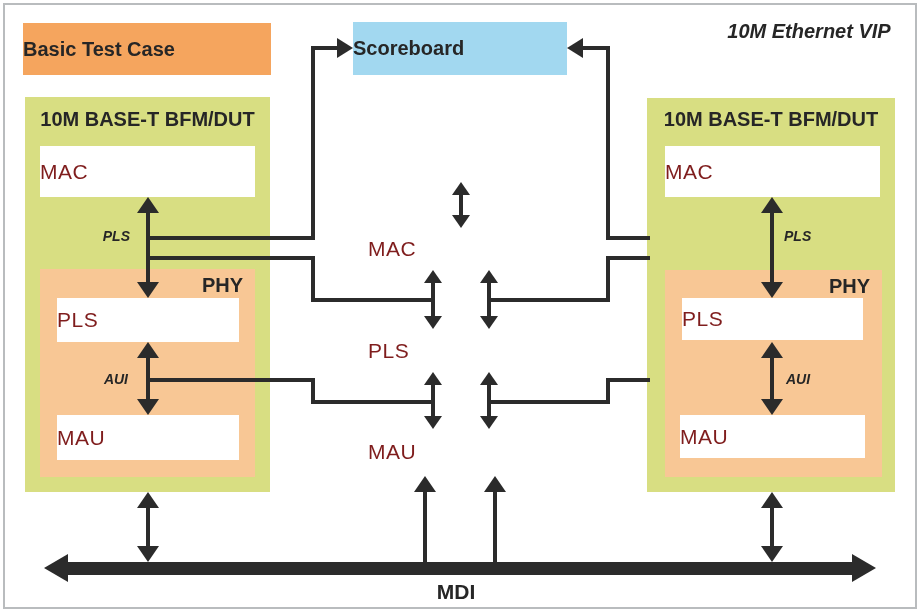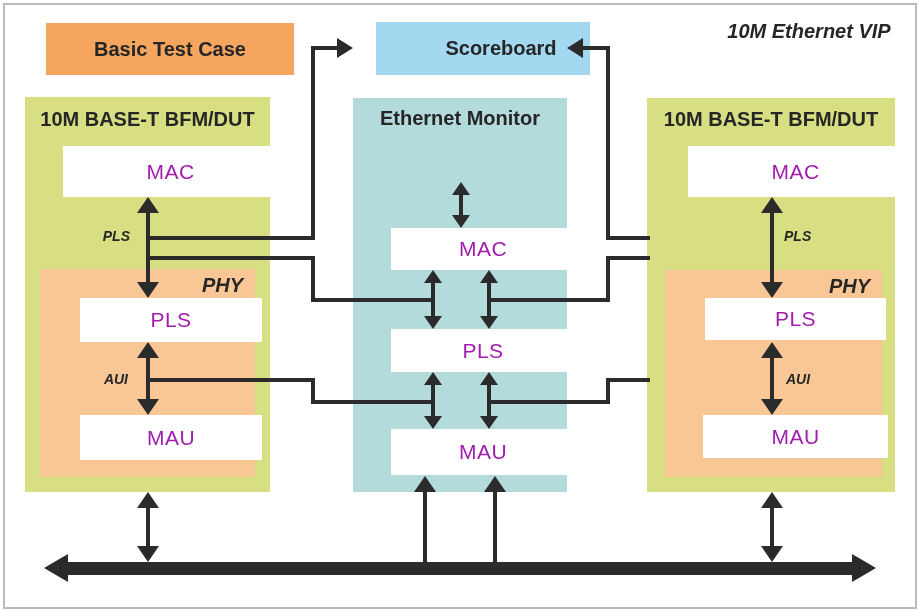--- a/index.html
+++ b/index.html
@@ -11,25 +11,25 @@
     --teal:#B3DBDC;
   }
   html,body{margin:0;padding:0;background:#fff;}
   .canvas{
     position:relative;width:920px;height:612px;background:#ffffff;
     font-family:"Liberation Sans","DejaVu Sans",sans-serif;
     overflow:hidden;
   }
   .frame{position:absolute;left:3px;top:3px;right:3px;bottom:3px;border:2px solid #b9bcbe;pointer-events:none;}
   .box{position:absolute;box-sizing:border-box;}
-  .center{display:flex;align-items:center;justify-content:center;margin-left:23px;}
+  .center{display:flex;align-items:center;}
   .hdr{font-weight:bold;font-size:20px;color:#262626;}
-  .blklbl{font-size:21px;color:#a21caf;letter-spacing:0.5px;}
+  .blklbl{font-size:21px;color:#7f1d1d;letter-spacing:0.5px;}
   .white{background:#ffffff;}
-  .ital{font-style:italic;font-weight:bold;color:#262626;}
+  .ital{font-weight:bold;color:#262626;}
   .iflbl{position:absolute;font-size:14px;font-weight:bold;font-style:italic;color:#262626;}
   
   .hl{position:absolute;height:4px;background:var(--ln);}
   .vl{position:absolute;width:4px;background:var(--ln);}
   .tri{position:absolute;width:0;height:0;}
   .tu{border-left:11px solid transparent;border-right:11px solid transparent;border-bottom:16px solid var(--ln);}
   .td{border-left:11px solid transparent;border-right:11px solid transparent;border-top:16px solid var(--ln);}
   .tu.sm{border-left-width:9px;border-right-width:9px;border-bottom-width:13px;}
   .td.sm{border-left-width:9px;border-right-width:9px;border-top-width:13px;}
   .tr{border-top:10px solid transparent;border-bottom:10px solid transparent;border-left:16px solid var(--ln);}
@@ -40,21 +40,21 @@
 </head>
 <body>
 
 <div class="canvas">
   <div class="frame"></div>
 
   <div class="box center hdr" style="left:23px;top:23px;width:248px;height:52px;background:var(--orange);">
     <span>Basic Test Case</span>
   </div>
 
-  <div class="box center hdr" style="left:353px;top:22px;width:214px;height:53px;background:var(--blue);padding-left:36px;">
+  <div class="box center hdr" style="left:353px;top:22px;width:214px;height:53px;background:var(--blue);">
     <span>Scoreboard</span>
   </div>
 
   <div class="box hdr" style="left:709px;top:20px;width:200px;text-align:center;line-height:23px;font-style:italic;">
     <div>10M Ethernet VIP</div>
   </div>
 
   <div class="box" style="left:25px;top:97px;width:245px;height:395px;background:var(--green);">
     <div class="hdr" style="position:absolute;left:0;top:11px;width:100%;text-align:center;">10M BASE-T BFM/DUT</div>
   </div>
@@ -66,23 +66,20 @@
   </div>
   <div class="box center white blklbl" style="left:57px;top:298px;width:182px;height:44px;">
     <span>PLS</span>
   </div>
   <div class="box center white blklbl" style="left:57px;top:415px;width:182px;height:45px;">
     <span>MAU</span>
   </div>
   <div class="iflbl" style="left:70px;top:228px;width:60px;text-align:right;">PLS</div>
   <div class="iflbl" style="left:68px;top:371px;width:60px;text-align:right;">AUI</div>
 
-  <div class="box" style="left:353px;top:98px;width:214px;height:394px;background:var(--teal);">
-    <div class="hdr" style="position:absolute;left:0;top:9px;width:100%;text-align:center;">Ethernet Monitor</div>
-  </div>
   <div class="box center white blklbl" style="left:368px;top:228px;width:184px;height:42px;">
     <span>MAC</span>
   </div>
   <div class="box center white blklbl" style="left:368px;top:329px;width:184px;height:43px;">
     <span>PLS</span>
   </div>
   <div class="box center white blklbl" style="left:368px;top:429px;width:184px;height:46px;">
     <span>MAU</span>
   </div>
 
@@ -175,13 +172,14 @@
   <div class="vl" style="left:606px;top:256px;height:46px;"></div>
   <div class="hl" style="left:487px;top:298px;width:123px;"></div>
 
   <div class="hl" style="left:606px;top:378px;width:44px;"></div>
   <div class="vl" style="left:606px;top:378px;height:26px;"></div>
   <div class="hl" style="left:487px;top:400px;width:123px;"></div>
 
   <div class="box" style="left:58px;top:562px;width:802px;height:13px;background:var(--ln);"></div>
   <div class="tri tl lg" style="left:44px;top:554px;"></div>
   <div class="tri tr lg" style="left:852px;top:554px;"></div>
+  <div class="box" style="left:406px;top:580px;width:100px;text-align:center;font-weight:bold;font-size:21px;color:#262626;">MDI</div>
 </div>
 
 </body></html>

